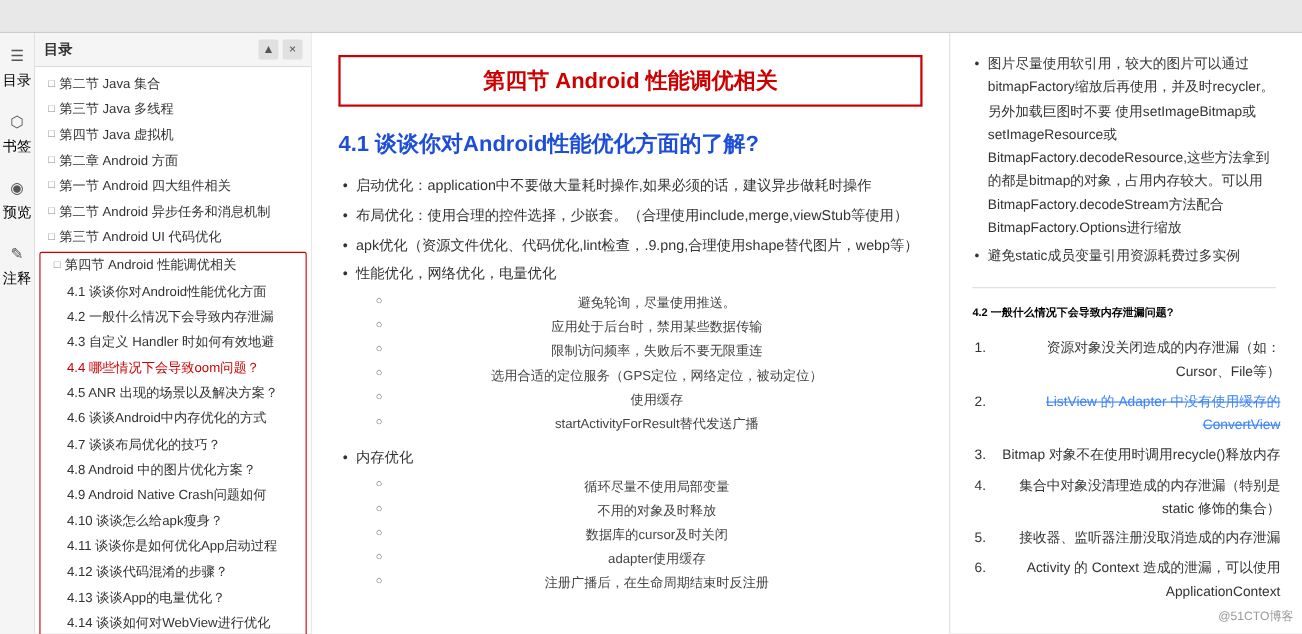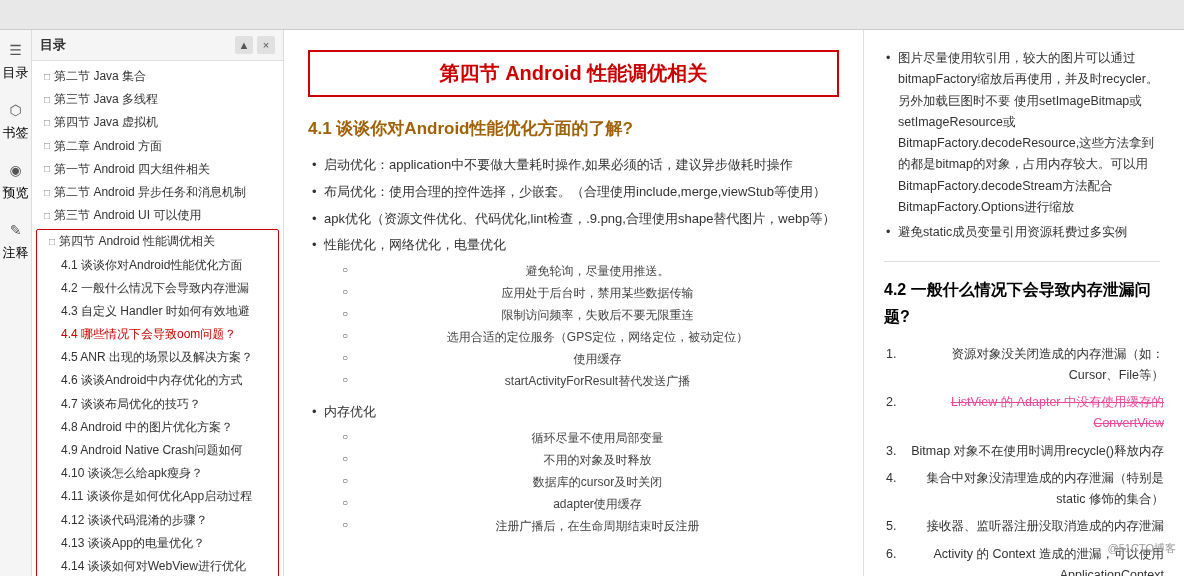--- a/index.html
+++ b/index.html
@@ -156,23 +156,23 @@
       font-size: 20px;
       font-weight: bold;
       color: #cc0000;
       border: 2px solid #cc0000;
       padding: 8px 16px;
       text-align: center;
       margin-bottom: 20px;
     }
 
     .content-subtitle {
-      font-size: 17px;
+      font-size: 20px;
       font-weight: bold;
-      color: #a16207;
+      color: #1d4ed8;
       margin-bottom: 12px;
     }
 
     .bullet-list {
       list-style: none;
       padding: 0;
       margin: 0 0 12px 0;
     }
 
     .bullet-list > li {
@@ -243,21 +243,21 @@
     }
 
     .right-bullet-list > li::before {
       content: "•";
       position: absolute;
       left: 2px;
       color: #333;
     }
 
     .section-heading-right {
-      font-size: 16px;
+      font-size: 10px;
       font-weight: bold;
       color: #000;
       margin: 16px 4px 10px 0;
       border-top: 1px solid #ddd;
       padding-top: 14px;
     }
 
     .numbered-list {
       list-style: none;
       padding: 0;
@@ -278,39 +278,39 @@
     .numbered-list > li::before {
       content: counter(item) ".";
       position: absolute;
       left: 2px;
       color: #333;
       font-weight: normal;
     }
 
     .strikethrough {
       text-decoration: line-through;
-      color: #ec4899;
+      color: #3b82f6;
     }
 
     
     ::-webkit-scrollbar {
       width: 6px;
     }
     ::-webkit-scrollbar-track {
       background: #f1f1f1;
     }
     ::-webkit-scrollbar-thumb {
       background: #ccc;
       border-radius: 3px;
     }
 
     
     .watermark {
       position: fixed;
-      bottom: 20px;
+      bottom: 8px;
       right: 8px;
       font-size: 11px;
       color: #999;
       text-align: right;
     }
 
     
     .toc-highlight-box {
       border: 1.5px solid #cc0000;
       margin: 2px 4px;
@@ -373,21 +373,21 @@
       <div class="toc-item level1">
         <span class="toc-expand-icon">□</span>
         <span>第一节 Android 四大组件相关</span>
       </div>
       <div class="toc-item level1">
         <span class="toc-expand-icon">□</span>
         <span>第二节 Android 异步任务和消息机制</span>
       </div>
       <div class="toc-item level1">
         <span class="toc-expand-icon">□</span>
-        <span>第三节 Android UI 可以使用</span>
+        <span>第三节 Android UI 代码优化</span>
       </div>
 
       <div class="toc-highlight-box">
         <div class="toc-item level1">
           <span class="toc-expand-icon">□</span>
           <span>第四节 Android 性能调优相关</span>
         </div>
         <div class="toc-item level2">
           <span>4.1 谈谈你对Android性能优化方面</span>
         </div>

